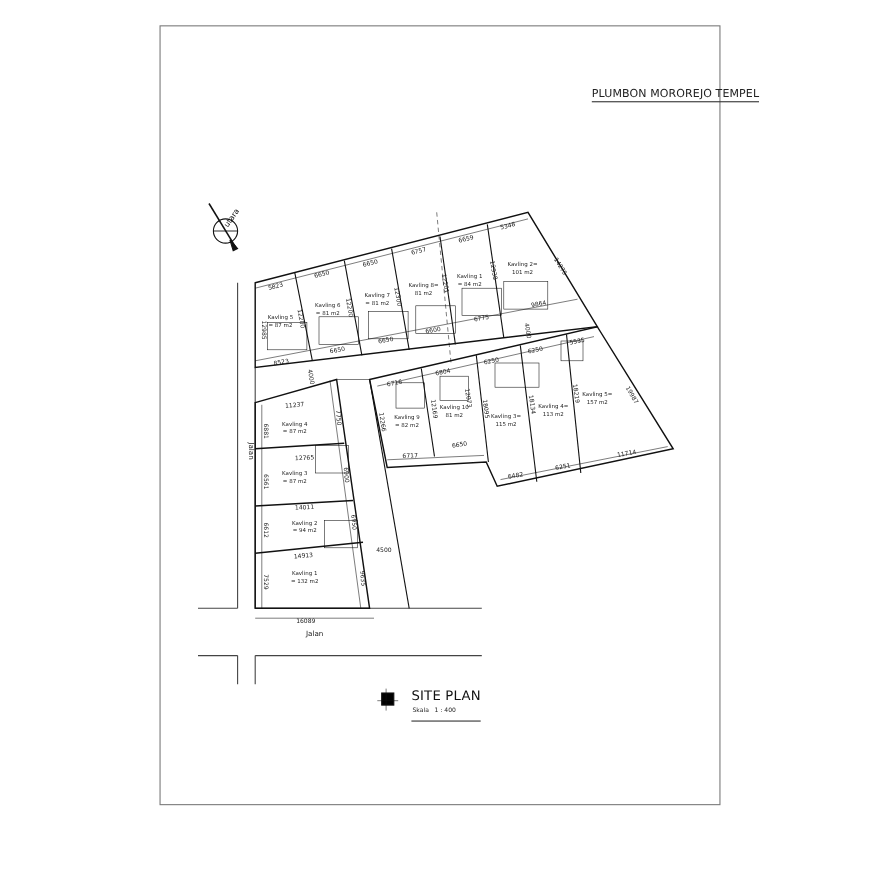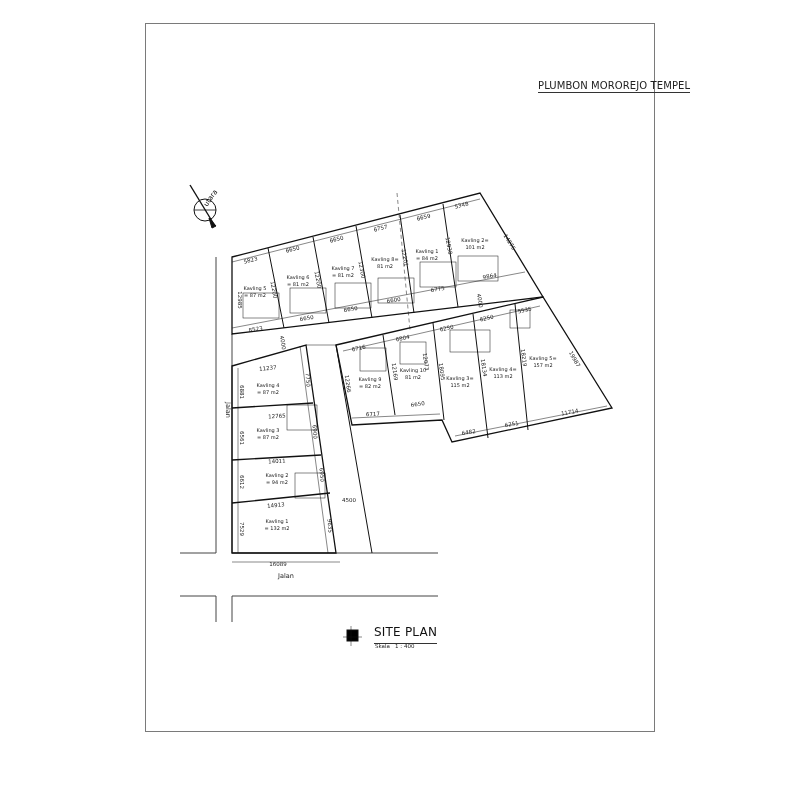--- a/index.html
+++ b/index.html
@@ -4,21 +4,21 @@
 <style>
   html, body { margin:0; padding:0; background:#ffffff; }
   body { width:800px; height:800px; position:relative; overflow:hidden; font-family:"DejaVu Sans", sans-serif; }
   .sheet { position:absolute; left:145px; top:23px; width:510px; height:709px; border:1px solid #7a7a7a; box-sizing:border-box; background:#fff; }
   .project-title { position:absolute; left:538px; top:36px; font-size:10px; color:#222; border-bottom:1px solid #333; padding-bottom:1px; letter-spacing:0.1px;margin-top:44px; }
   svg.plan { position:absolute; left:0; top:0; }
   .lot-label { font-size:5px; fill:#222; text-anchor:middle; }
   .dim { font-size:5.5px; fill:#222; text-anchor:middle; }
   .road-label { font-size:6.5px; fill:#222; text-anchor:middle; }
   .north-label { font-size:7px; fill:#111; }
-  .legend-title { position:absolute; left:374px; top:626px; font-size:12px; color:#111; letter-spacing:0.2px; border-bottom:1px solid #333; padding-bottom:4px; line-height:13px; }
+  .legend-title { position:absolute; left:374px; top:626px; font-size:12px; color:#111; letter-spacing:0.2px; border-bottom:1px solid #333; padding-bottom:16px; line-height:13px; }
   .legend-scale { position:absolute; left:375px; top:643px; font-size:5.5px; color:#222; white-space:pre; }
 </style>
 </head>
 <body>
 
 <div class="sheet"></div>
 <div class="project-title">PLUMBON MOROREJO TEMPEL</div>
 
 <svg class="plan" width="800" height="800" viewBox="0 0 800 800">
   <g stroke="#111" fill="none" stroke-width="1">

